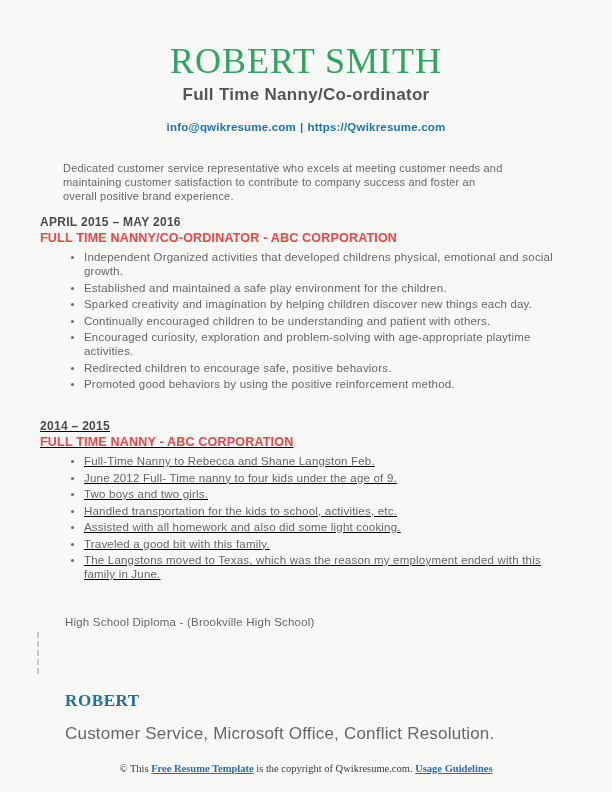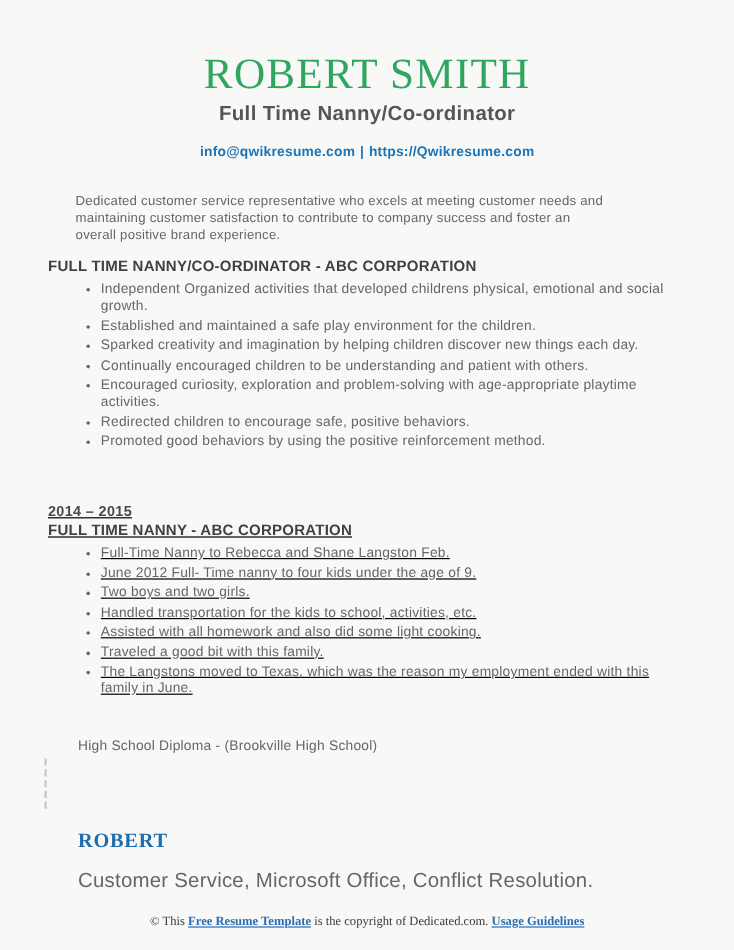--- a/index.html
+++ b/index.html
@@ -67,21 +67,21 @@
   .job-dates {
     font-size: 12px;
     font-weight: bold;
     color: #4a4a4a;
     letter-spacing: 0.3px;
     line-height: 16px;
   }
   .job-role {
     font-size: 12.5px;
     font-weight: bold;
-    color: #404040;
+    color: #ef4444;
     letter-spacing: 0.2px;
     line-height: 16px;
   }
   .job ul {
     margin-top: 4px;
     padding-left: 44px;
     list-style-type: disc;
   }
   .job li {
     font-size: 11.5px;
@@ -150,20 +150,21 @@
     <div class="name">ROBERT SMITH</div>
     <div class="job-title">Full Time Nanny/Co-ordinator</div>
     <div class="contact">
       <span>info@qwikresume.com</span><span class="sep">|</span><span>https://Qwikresume.com</span>
     </div>
   </div>
 
   <div class="summary">Dedicated customer service representative who excels at meeting customer needs and maintaining customer satisfaction to contribute to company success and foster an overall positive brand experience.</div>
 
   <div class="job job-1">
+    <div class="job-dates">APRIL 2015 – MAY 2016</div>
     <div class="job-role">FULL TIME NANNY/CO-ORDINATOR - ABC CORPORATION</div>
     <ul>
       <li>Independent Organized activities that developed childrens physical, emotional and social growth.</li>
       <li>Established and maintained a safe play environment for the children.</li>
       <li>Sparked creativity and imagination by helping children discover new things each day.</li>
       <li>Continually encouraged children to be understanding and patient with others.</li>
       <li>Encouraged curiosity, exploration and problem-solving with age-appropriate playtime activities.</li>
       <li>Redirected children to encourage safe, positive behaviors.</li>
       <li>Promoted good behaviors by using the positive reinforcement method.</li>
     </ul>
@@ -188,16 +189,16 @@
   <div class="education">
     <div class="education-item">High School Diploma - (Brookville High School)</div>
   </div>
 
   <div class="skills">
     <div class="section-heading">ROBERT</div>
     <div class="skills-text">Customer Service, Microsoft Office, Conflict Resolution.</div>
   </div>
 
   <div class="footer">
-    <span>© This </span><span class="link">Free Resume Template</span><span> is the copyright of Dedicated.com. </span><span class="link">Usage Guidelines</span>
+    <span>© This </span><span class="link">Free Resume Template</span><span> is the copyright of Qwikresume.com. </span><span class="link">Usage Guidelines</span>
   </div>
 
 </div>
 
 </body></html>

